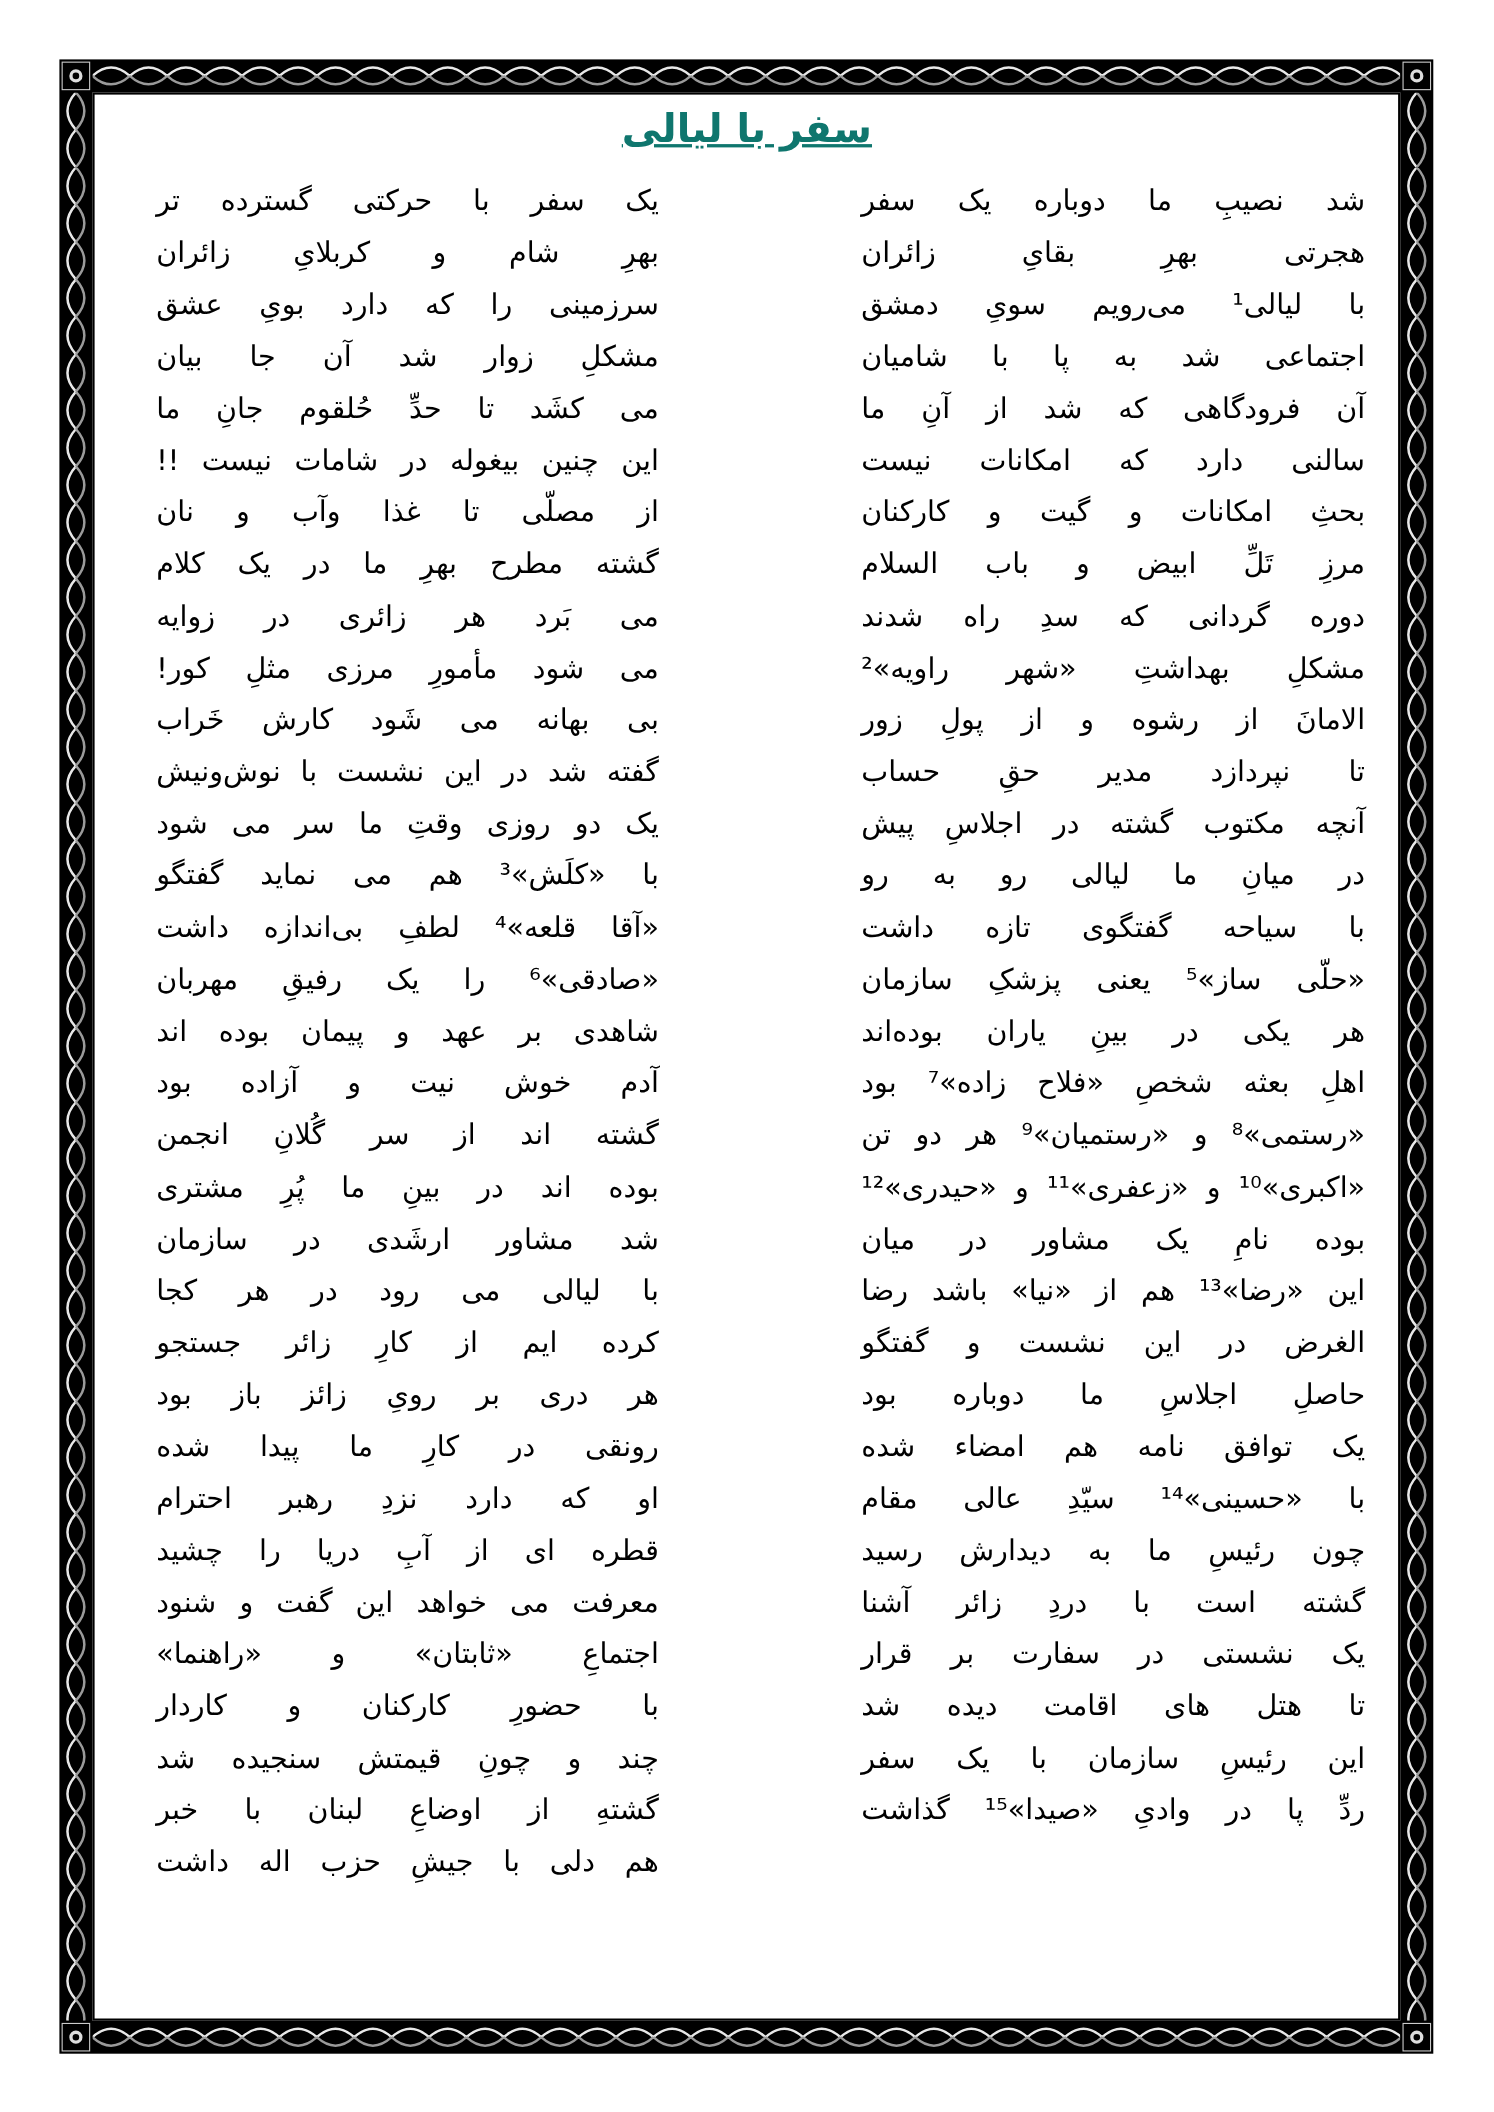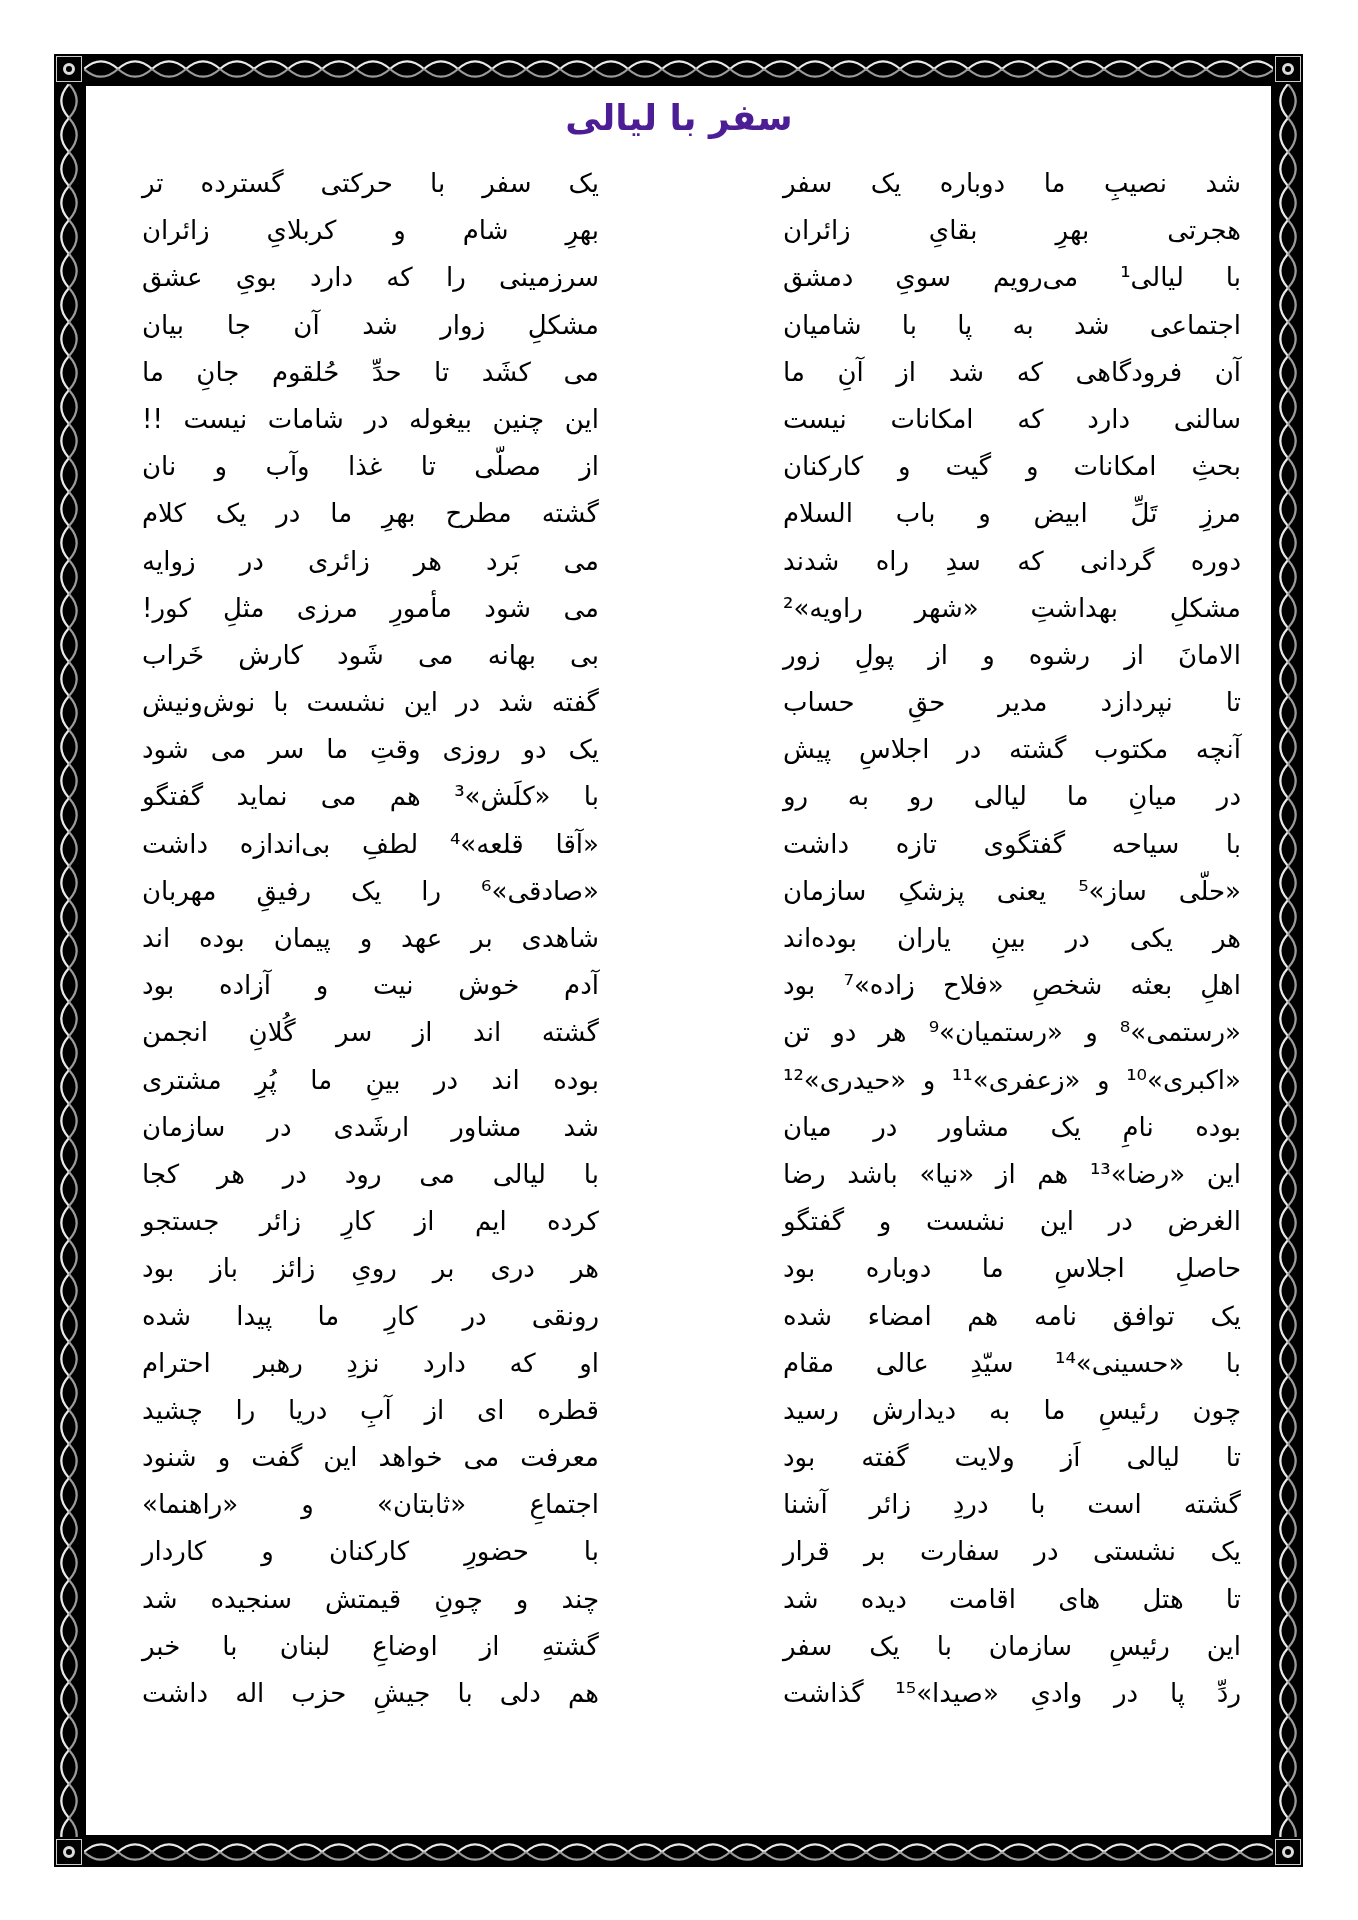--- a/index.html
+++ b/index.html
@@ -8,21 +8,21 @@
   .frame-inner{position:absolute;left:30px;top:30px;right:30px;bottom:30px;background:#fff;border:2px solid #000;box-sizing:border-box;}
   .band{position:absolute;overflow:hidden;}
   .band-top{left:30px;right:30px;top:3px;height:24px;}
   .band-bottom{left:30px;right:30px;bottom:3px;height:24px;}
   .band-left{top:30px;bottom:30px;left:3px;width:24px;}
   .band-right{top:30px;bottom:30px;right:3px;width:24px;}
   .band svg{display:block;width:100%;height:100%;}
   .corner{position:absolute;width:26px;height:26px;border:1px solid #ccc;box-sizing:border-box;display:flex;align-items:center;justify-content:center;}
   .corner span{width:12px;height:12px;border:3px solid #ddd;border-radius:50%;box-sizing:border-box;}
   .c-tl{left:2px;top:2px}.c-tr{right:2px;top:2px}.c-bl{left:2px;bottom:2px}.c-br{right:2px;bottom:2px}
-  .title{position:absolute;left:0;right:0;top:100px;text-align:center;font-family:"DejaVu Sans",sans-serif;font-weight:bold;font-size:36px;line-height:1;direction:rtl;color:#4c1d95;}
+  .title{position:absolute;left:0;right:0;top:100px;text-align:center;font-family:"DejaVu Sans",sans-serif;font-weight:bold;font-size:36px;line-height:1;direction:rtl;color:#0f766e;text-decoration:underline;}
   .col{position:absolute;top:160px;direction:rtl;}
   .col-right{left:783px;width:458px;}
   .col-left{left:126px;width:457px;margin-left:16px;}
   .line{height:47.2px;line-height:47.2px;font-size:26px;color:#000;text-align:justify;text-align-last:justify;white-space:nowrap;overflow:visible;}
 </style>
 </head>
 <body>
 
 <div class="frame">
   <div class="band band-top">
@@ -87,21 +87,20 @@
     <div class="line">اهلِ بعثه شخصِ «فلاح زاده»⁷ بود</div>
     <div class="line">«رستمی»⁸ و «رستمیان»⁹ هر دو تن</div>
     <div class="line">«اکبری»¹⁰ و «زعفری»¹¹ و «حیدری»¹²</div>
     <div class="line">بوده نامِ یک مشاور در میان</div>
     <div class="line">این «رضا»¹³ هم از «نیا» باشد رضا</div>
     <div class="line">الغرض در این نشست و گفتگو</div>
     <div class="line">حاصلِ اجلاسِ ما دوباره بود</div>
     <div class="line">یک توافق نامه هم امضاء شده</div>
     <div class="line">با «حسینی»¹⁴ سیّدِ عالی مقام</div>
     <div class="line">چون رئیسِ ما به دیدارش رسید</div>
-    <div class="line">تا لیالی اَز ولایت گفته بود</div>
     <div class="line">گشته است با دردِ زائر آشنا</div>
     <div class="line">یک نشستی در سفارت بر قرار</div>
     <div class="line">تا هتل های اقامت دیده شد</div>
     <div class="line">این رئیسِ سازمان با یک سفر</div>
     <div class="line">ردِّ پا در وادیِ «صیدا»¹⁵ گذاشت</div>
   </div>
 <div class="col col-left" id="col-left">
     <div class="line">یک سفر با حرکتی گسترده تر</div>
     <div class="line">بهرِ شام و کربلایِ زائران</div>
     <div class="line">سرزمینی را که دارد بویِ عشق</div>

